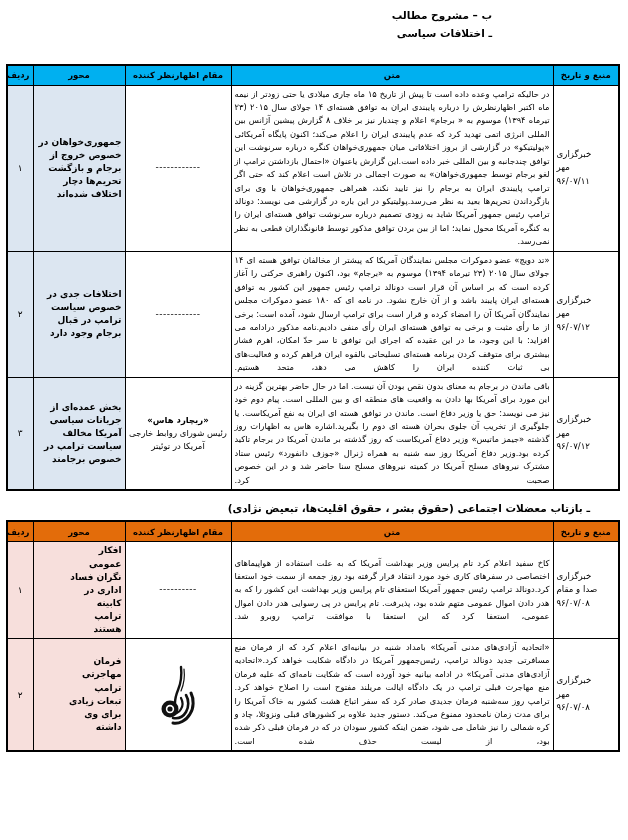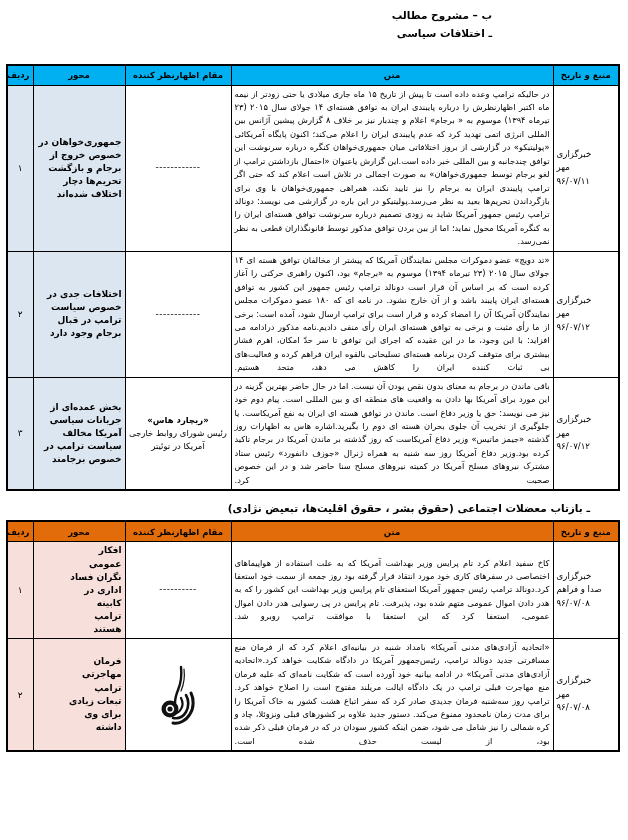--- a/index.html
+++ b/index.html
@@ -216,21 +216,21 @@
         <th>متن</th>
         <th>مقام اظهارنظر کننده</th>
         <th>محور</th>
         <th>ردیف</th>
       </tr>
     </thead>
     <tbody>
       <tr>
         <td class="manba">
           <span class="src-line">خبرگزاری</span>
-          <span class="src-line">صدا و فراهم</span>
+          <span class="src-line">صدا و مقام</span>
           <span class="src-line">۹۶/۰۷/۰۸</span>
         </td>
         <td class="matn">کاخ سفید اعلام کرد تام پرایس وزیر بهداشت آمریکا که به علت استفاده از هواپیماهای اختصاصی در سفرهای کاری خود مورد انتقاد قرار گرفته بود روز جمعه از سمت خود استعفا کرد.دونالد ترامپ رئیس جمهور آمریکا استعفای تام پرایس وزیر بهداشت این کشور را که به هدر دادن اموال عمومی متهم شده بود، پذیرفت. تام پرایس در پی رسوایی هدر دادن اموال عمومی، استعفا کرد که این استعفا با موافقت ترامپ روبرو شد.</td>
         <td class="maqam">
           <span class="dashes">----------</span>
         </td>
         <td class="mehvar">افکار عمومی نگران فساد اداری در کابینه ترامپ هستند</td>
         <td class="radif">۱</td>
       </tr>
       <tr>

